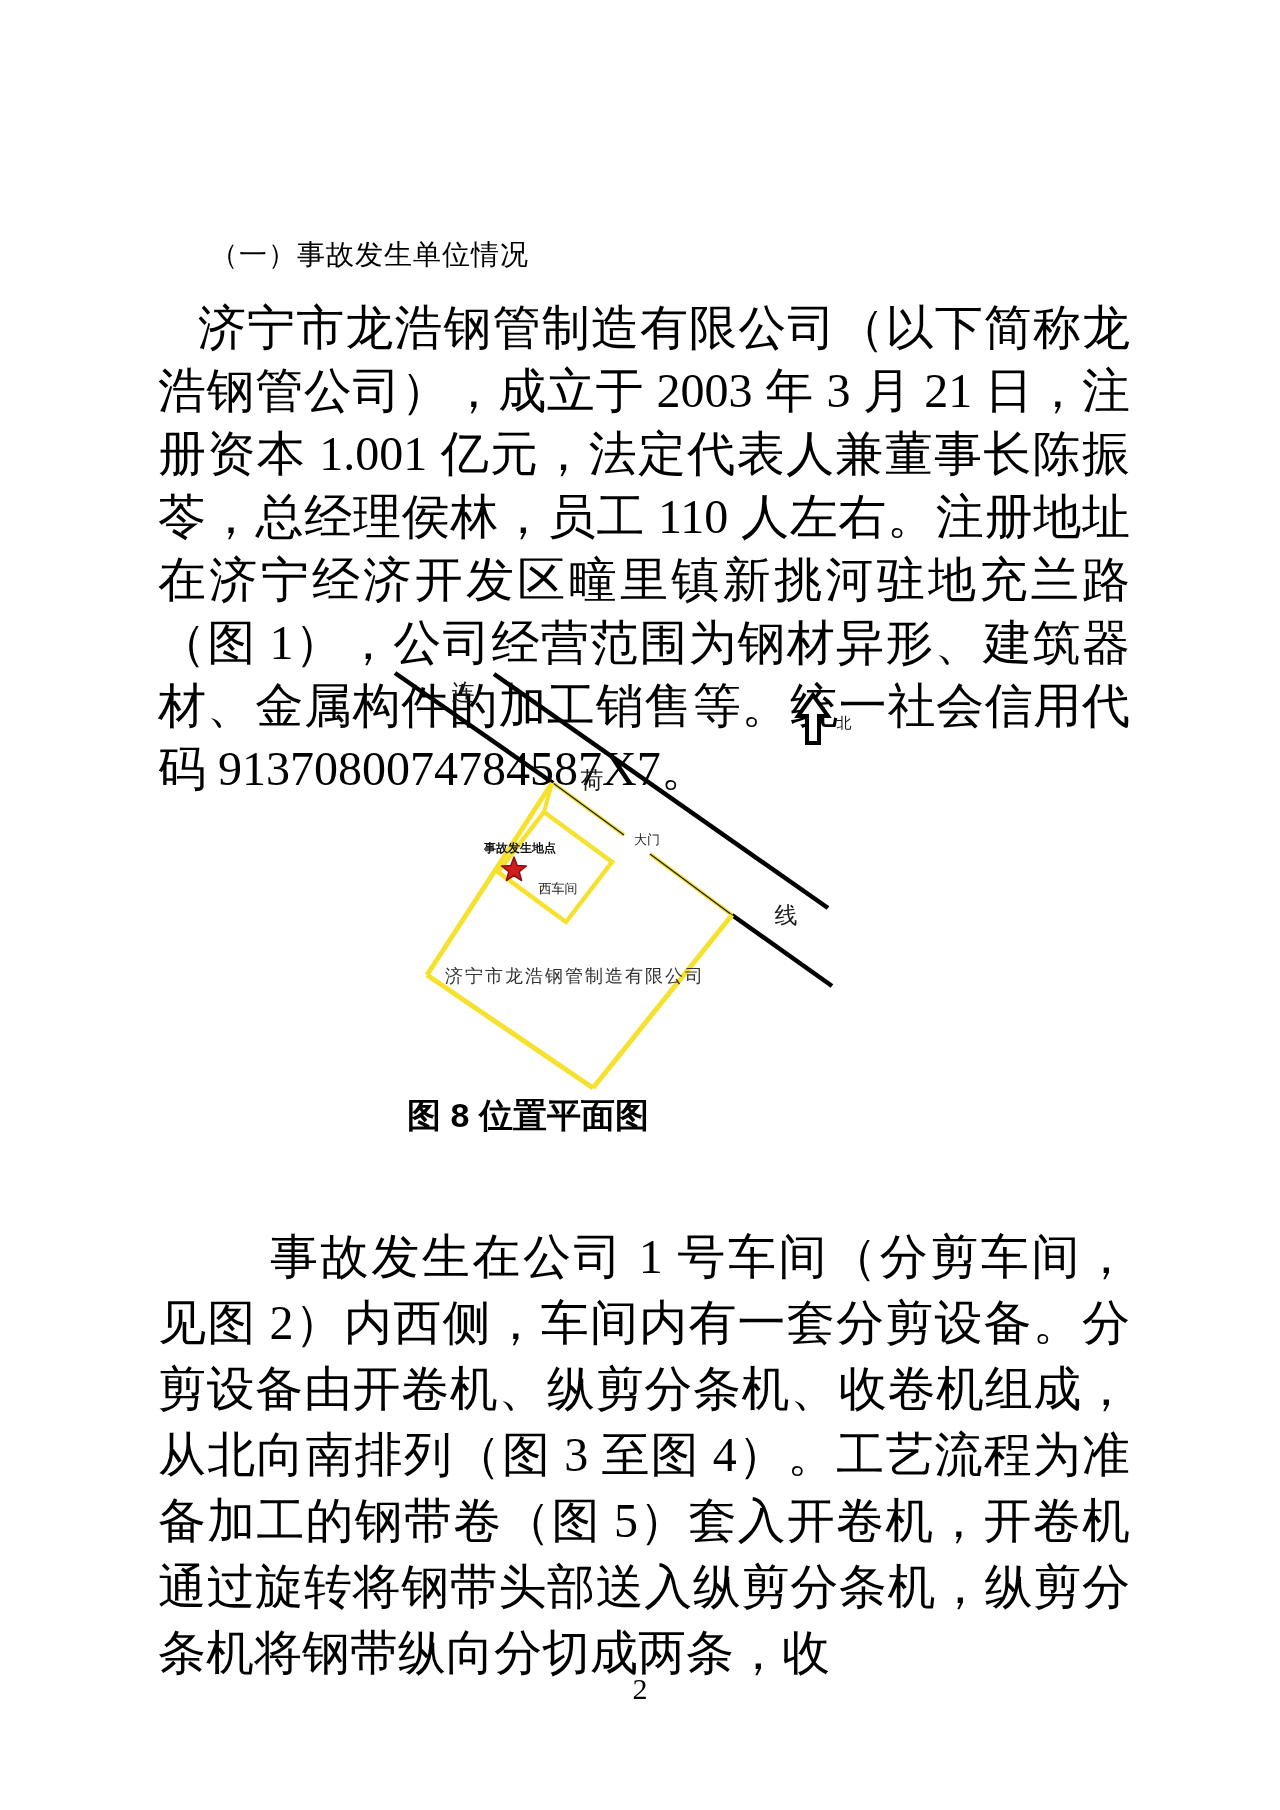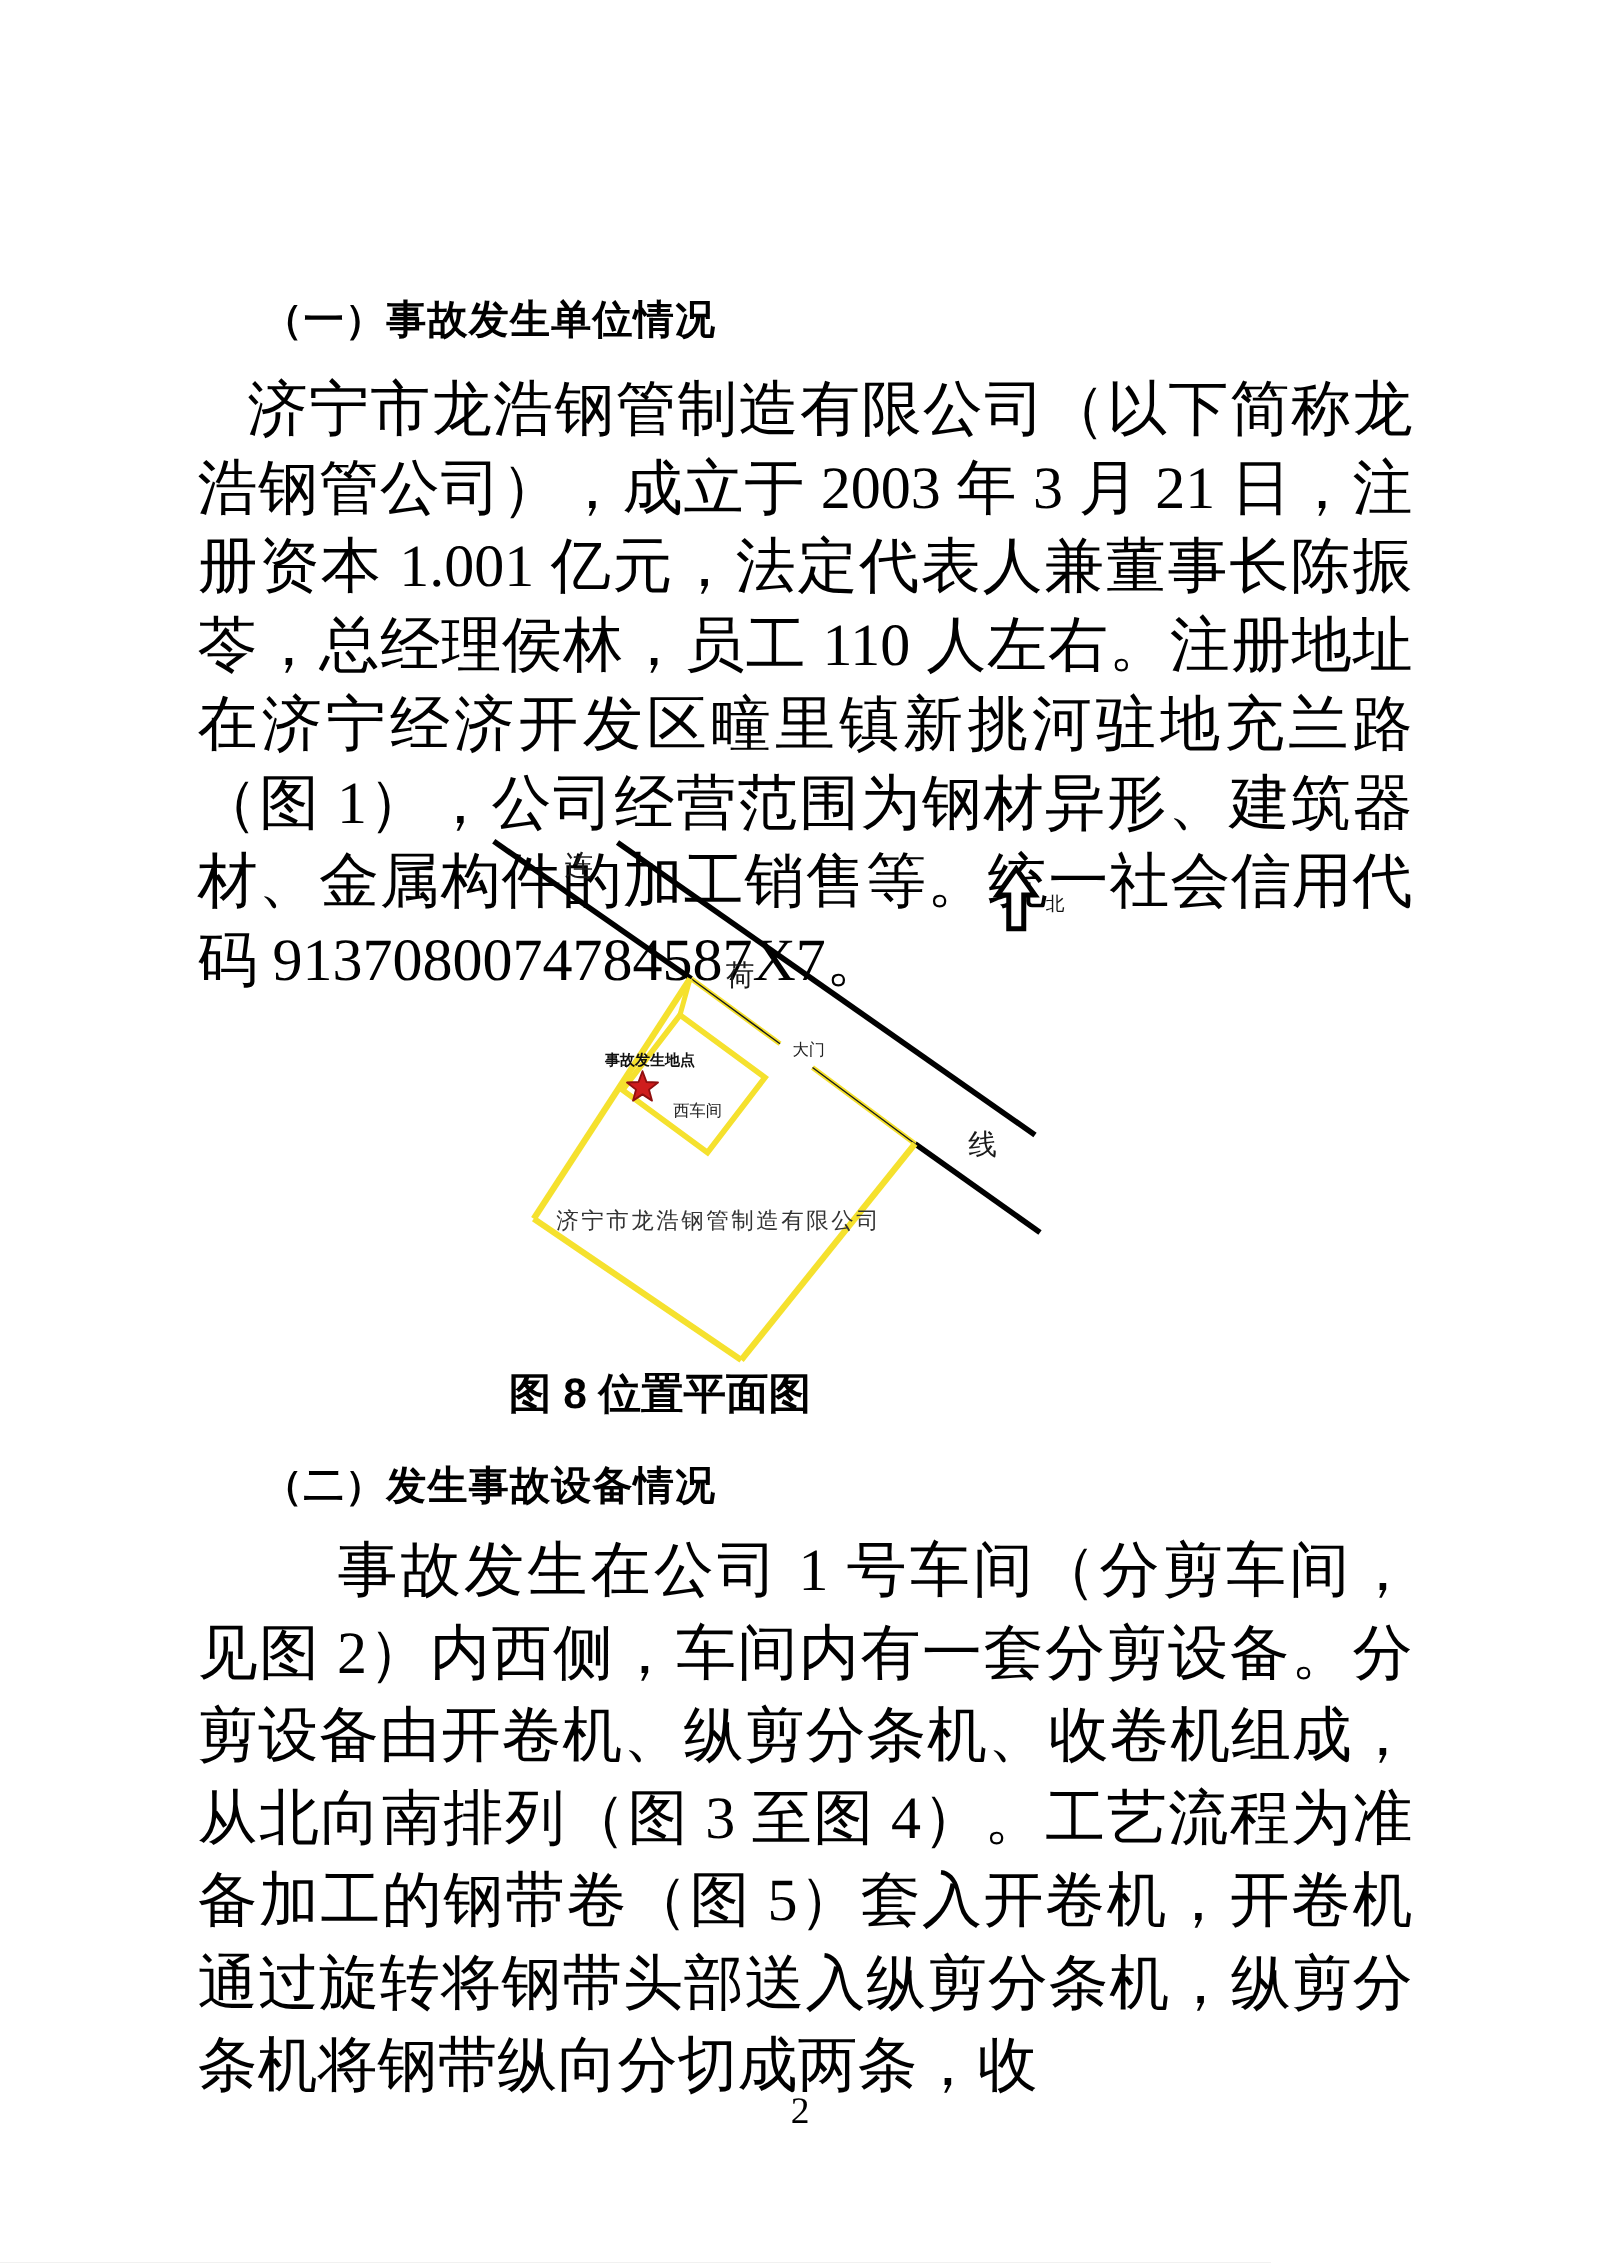--- a/index.html
+++ b/index.html
@@ -9,22 +9,22 @@
     margin:0 auto;
     background:#ffffff;
     font-family:"Liberation Serif","DejaVu Serif",serif;
     color:#000;
     overflow:hidden;
   }
   .heading{
     position:absolute;
     left:210px;
     font-family:"Liberation Sans","DejaVu Sans",sans-serif;
-    font-weight:bold;
-    font-size:32px;
+    font-weight:normal;
+    font-size:28px;
     line-height:46px;
     letter-spacing:1px;
     white-space:nowrap;
   }
   .body-par{
     position:absolute;
     left:158px;
     width:972px;
     font-size:48px;
     text-align:justify;
@@ -105,19 +105,18 @@
       <text x="647" y="254" class="small-label" text-anchor="middle">大门</text>
       <text x="520" y="262" class="tiny-bold" text-anchor="middle">事故发生地点</text>
       <text x="558" y="303" class="small-label" text-anchor="middle">西车间</text>
       <text x="575" y="392" class="company-label" text-anchor="middle">济宁市龙浩钢管制造有限公司</text>
       <text x="844" y="138" class="north-label" text-anchor="middle">北</text>
     </svg>
   </div>
 
   <div class="fig-caption">图 8 位置平面图</div>
 
-  <div class="heading" style="top:1165px;">（二）发生事故设备情况</div>
 
   <div class="body-par par2">事故发生在公司 1 号车间（分剪车间，见图 2）内西侧，车间内有一套分剪设备。分剪设备由开卷机、纵剪分条机、收卷机组成，从北向南排列（图 3 至图 4）。工艺流程为准备加工的钢带卷（图 5）套入开卷机，开卷机通过旋转将钢带头部送入纵剪分条机，纵剪分条机将钢带纵向分切成两条，收</div>
 
   <div class="page-number">2</div>
 
 </div>
 
 </body></html>

